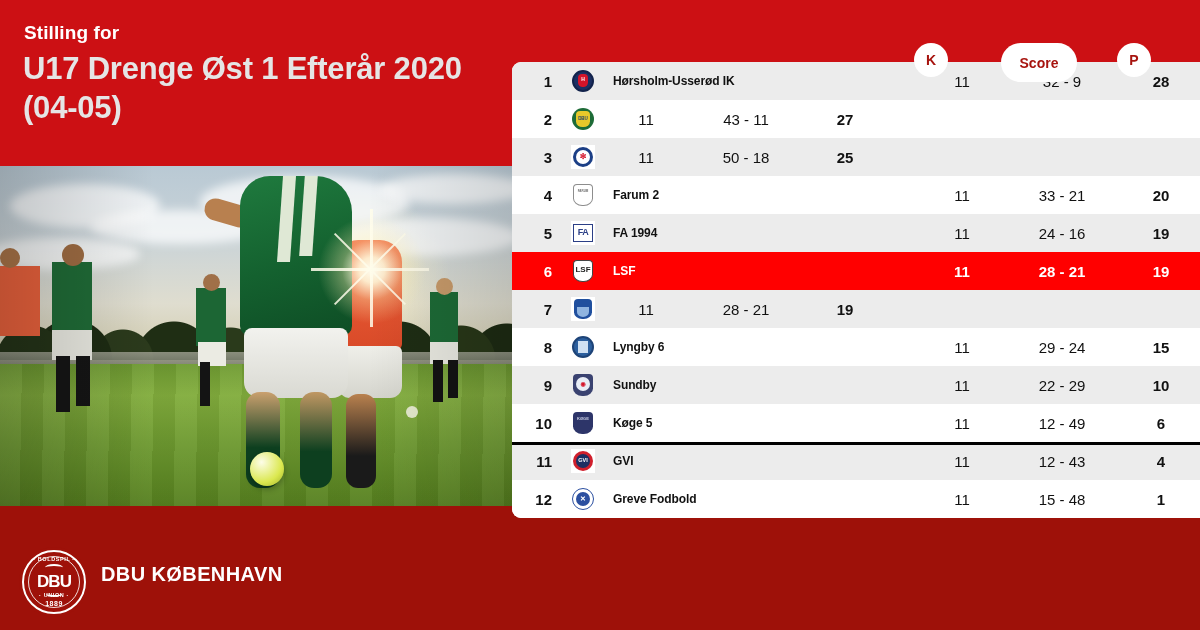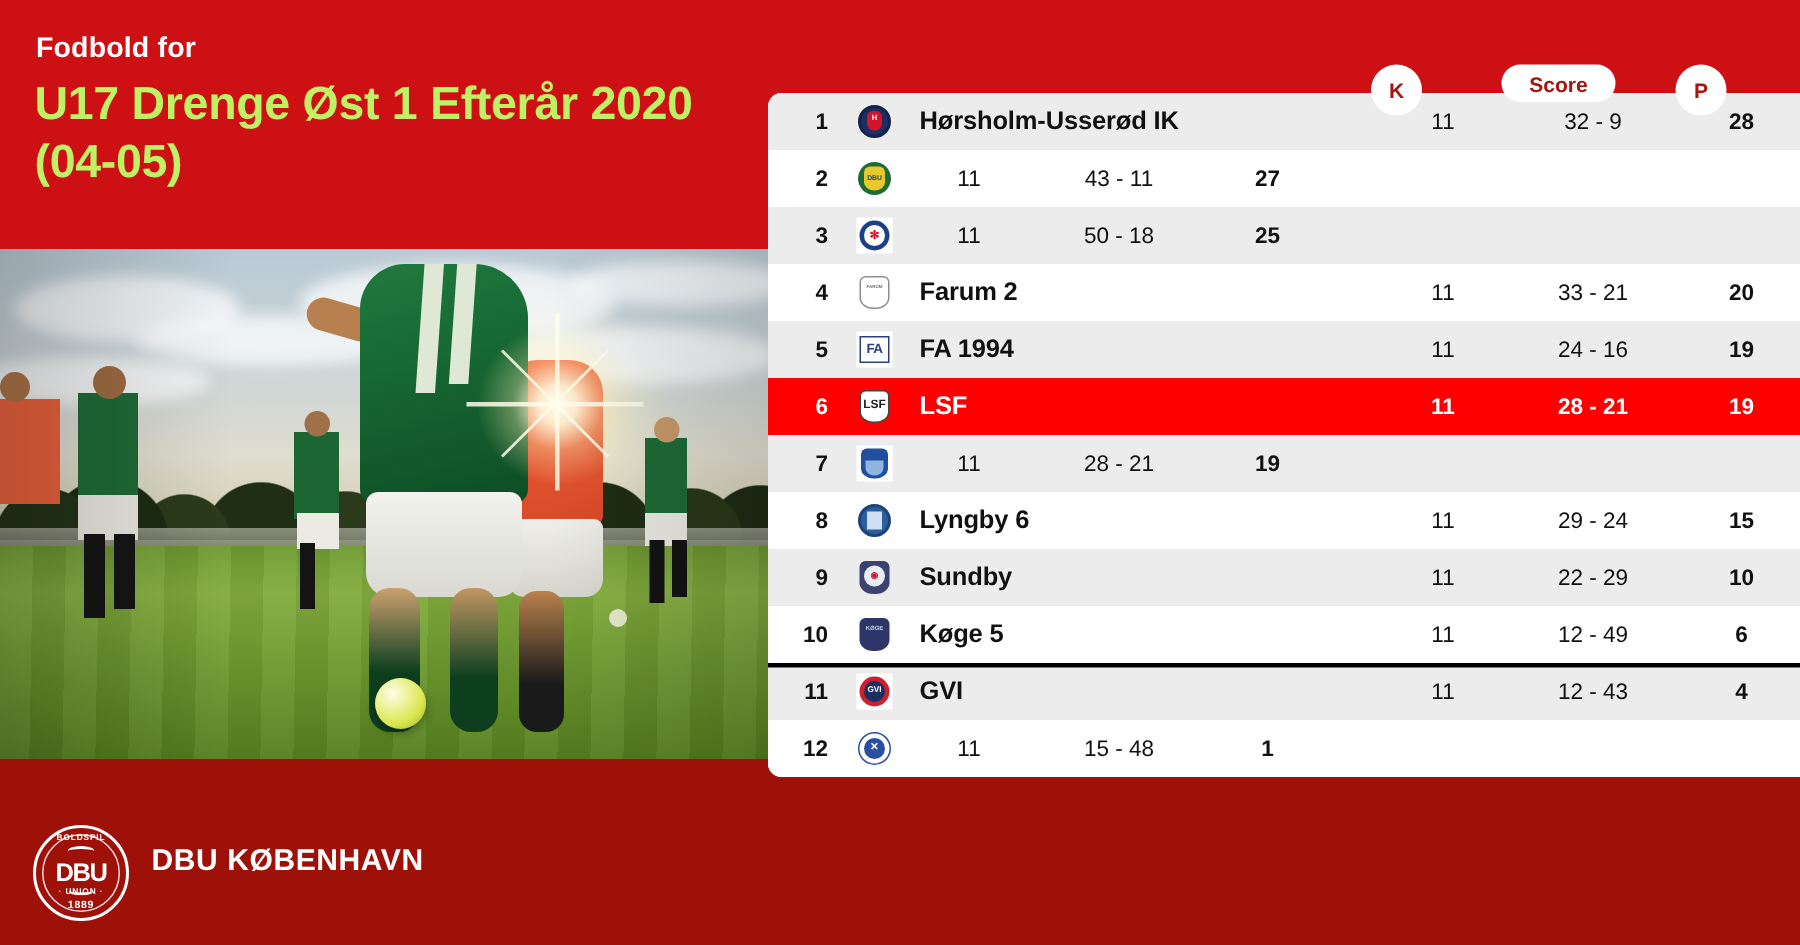--- a/index.html
+++ b/index.html
@@ -14,21 +14,21 @@
   .top-band{
     position:absolute; left:0; top:0; width:1200px; height:166px;
     background:#CC1014;
   }
   .kicker{
     position:absolute; left:24px; top:22px;
     font-size:19px; font-weight:bold; color:#fff; letter-spacing:.1px;
   }
   .headline{
     position:absolute; left:23px; top:49px; width:470px;
-    font-size:31px; font-weight:bold; color:#bef264;
+    font-size:31px; font-weight:bold; color:#e5e5e5;
     line-height:1.26; letter-spacing:-.2px;
   }
 
   
   .photo{
     position:absolute; left:0; top:166px; width:512px; height:340px;
     overflow:hidden; background:#2d4a1a;
   }
   .sky{
     position:absolute; left:0; top:0; width:512px; height:250px;
@@ -163,21 +163,21 @@
     display:flex; align-items:center; height:38px; position:relative;
     font-size:15px; color:#111;
   }
   .row.alt{ background:#ECECEC; }
   .row.plain{ background:#FFFFFF; }
   .row.hl{ background:#FF0000; color:#fff; }
   .row.sep-above{ box-shadow:inset 0 3px 0 #000; }
 
   .c-pos{ width:48px; text-align:right; padding-right:8px; font-weight:bold; font-size:15px; }
   .c-badge{ width:46px; display:flex; justify-content:center; align-items:center; }
-  .c-team{ flex:1; font-weight:bold; font-size:17px; padding-left:7px; letter-spacing:-.1px; }
+  .c-team{ flex:1; font-weight:bold; font-size:12px; padding-left:7px; letter-spacing:-.1px; }
   .c-k{ width:80px; text-align:center; font-size:15px; }
   .c-score{ width:120px; text-align:center; font-size:15px; }
   .c-p{ width:78px; text-align:center; font-weight:bold; font-size:15px; }
   .row.hl .c-pos,.row.hl .c-team,.row.hl .c-k,.row.hl .c-score,.row.hl .c-p{ color:#fff; font-weight:bold; }
 
   
   .crest{ width:24px; height:24px; position:relative; }
   .crest .sq{ position:absolute; inset:0; background:#fff; }
   .shield{
     position:absolute; left:2px; top:1px; width:20px; height:22px;
@@ -187,21 +187,21 @@
   .mini{ position:absolute; left:0; right:0; text-align:center; font-weight:bold; line-height:1; }
 
   
   .pill{
     position:absolute; background:#fff; color:#A7140F;
     font-weight:bold; border-radius:20px;
     display:flex; align-items:center; justify-content:center;
     font-size:14px; z-index:5;
   }
   .pill-k{ left:914px; top:43px; width:34px; height:34px; }
-  .pill-score{ left:1001px; top:43px; width:76px; height:25px; }
+  .pill-score{ left:1001px; top:43px; width:76px; height:39px; }
   .pill-p{ left:1117px; top:43px; width:34px; height:34px; }
 
   
   .footer{
     position:absolute; left:0; top:506px; width:1200px; height:124px;
     background:#9E1109;
   }
   .logo{
     position:absolute; left:19px; top:547px; width:70px; height:70px;
     border-radius:50%; background:#9E1109;
@@ -236,21 +236,21 @@
   }
   .brand{
     position:absolute; left:101px; top:563px;
     color:#fff; font-weight:bold; font-size:20px; letter-spacing:.4px;
   }
 </style>
 </head>
 <body>
 
 <div class="top-band">
-  <div class="kicker">Fodbold for</div>
+  <div class="kicker">Stilling for</div>
   <div class="headline">U17 Drenge Øst 1 Efterår 2020 (04-05)</div>
 </div>
 
 <div class="photo">
   <div class="sky"></div>
   <div class="cloud c1"></div>
   <div class="cloud c2"></div>
   <div class="cloud c3"></div>
   <div class="cloud c4"></div>
   <div class="cloud c5"></div>
@@ -469,18 +469,19 @@
       </div>
       <div class="row plain">
         <div class="c-pos">12</div>
         <div class="c-badge">
           <div class="crest">
             <div class="circ" style="background:#fff;border:1.5px solid #2b4fa0"></div>
             <div class="circ" style="background:#2b4fa0;left:5px;top:5px;width:14px;height:14px"></div>
             <div class="mini" style="top:8px;font-size:7px;color:#fff">✕</div>
           </div>
         </div>
+        <div class="c-team">Greve Fodbold</div>
         <div class="c-k">11</div>
         <div class="c-score">15 - 48</div>
         <div class="c-p">1</div>
       </div>
     </div>
 </div>
 
 </body></html>

